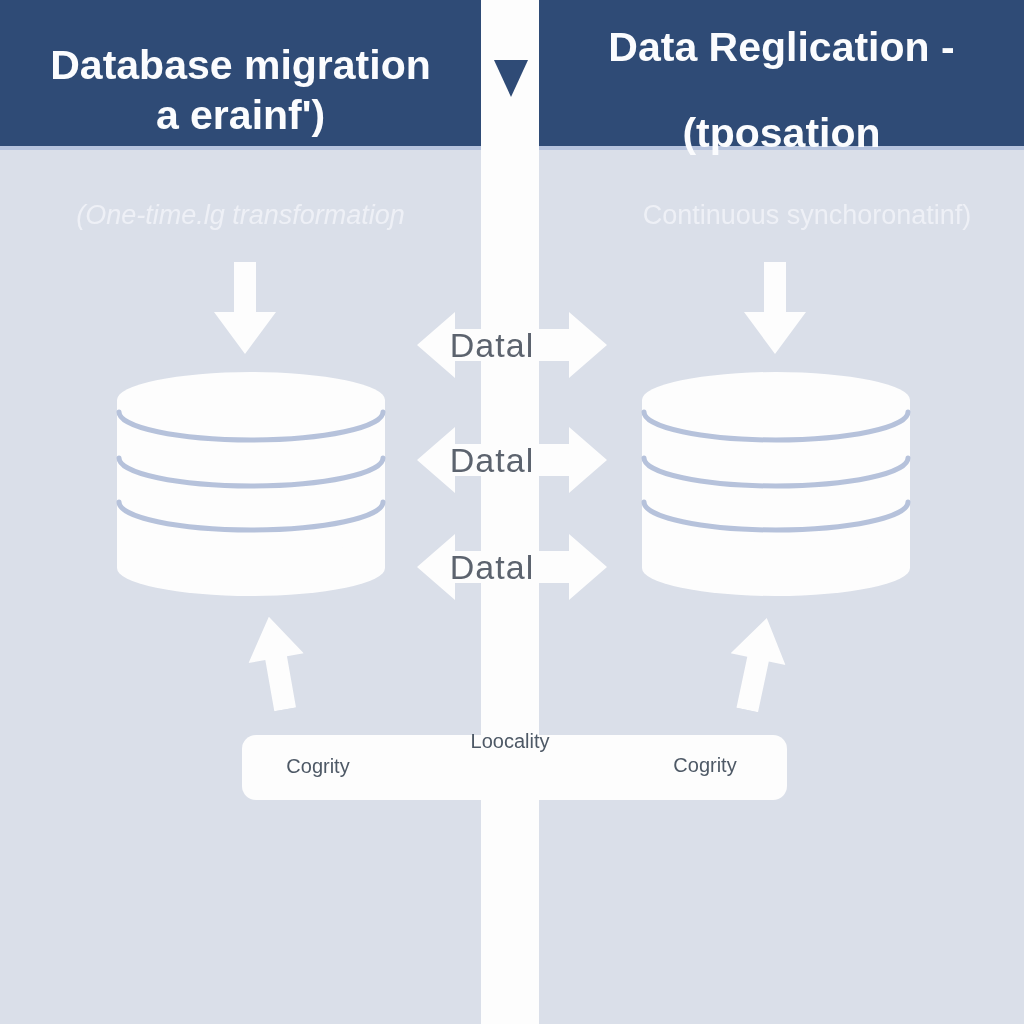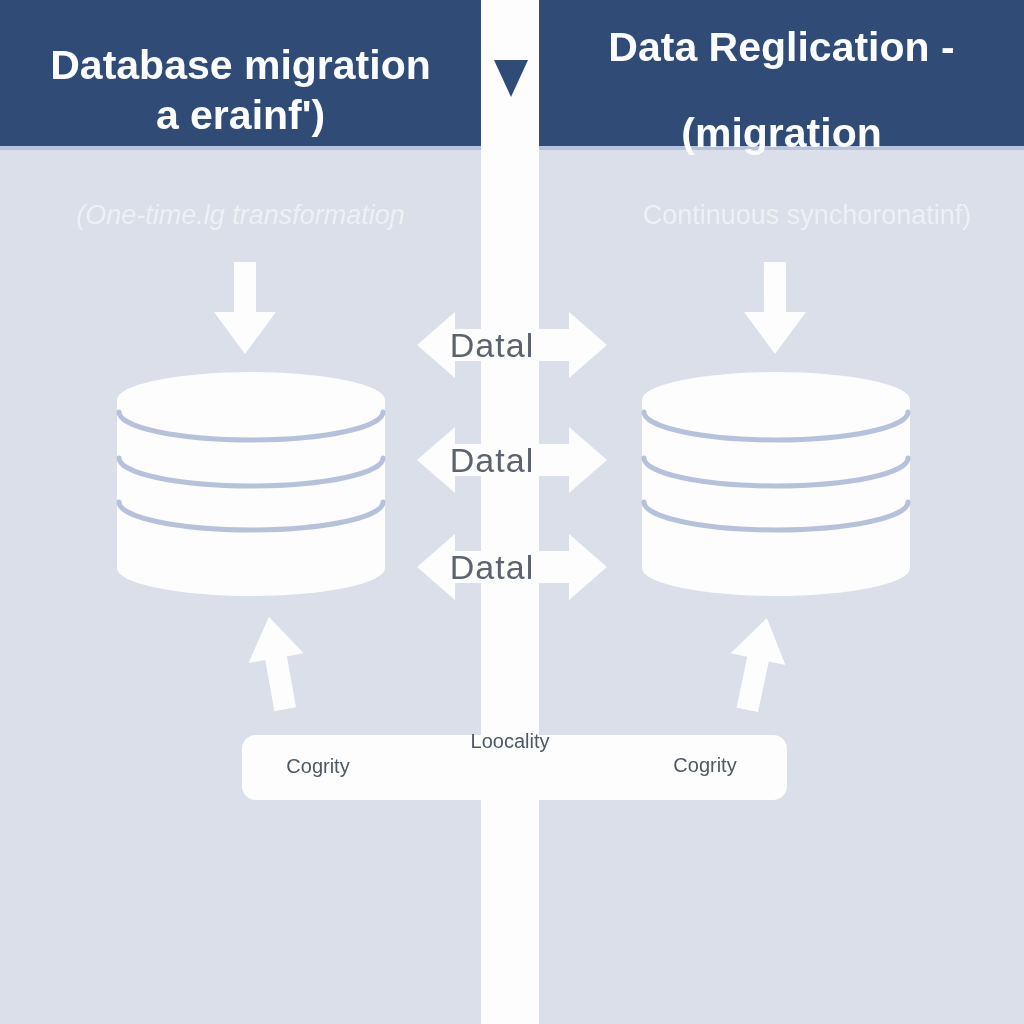--- a/index.html
+++ b/index.html
@@ -60,21 +60,21 @@
 
 <div class="abs vertical-bar"></div>
 <div class="abs divider-triangle"></div>
 
 <div class="abs panel-title left">
   <div>Database migration</div>
   <div>a erainf')</div>
 </div>
 <div class="abs panel-title right">
   <div>Data Reglication -</div>
-  <div>(migration</div>
+  <div>(tposation</div>
 </div>
 
 <div class="abs subtitle left">(One-time.lg transformatioɲ</div>
 <div class="abs subtitle right">Continuous synchoronatinf)</div>
 
 <svg class="abs down-arrow left" width="62" height="92" viewBox="0 0 62 92">
   <polygon class="shape-white" points="20,0 42,0 42,50 62,50 31,92 0,50 20,50"></polygon>
 </svg>
 <svg class="abs down-arrow right" width="62" height="92" viewBox="0 0 62 92">
   <polygon class="shape-white" points="20,0 42,0 42,50 62,50 31,92 0,50 20,50"></polygon>

